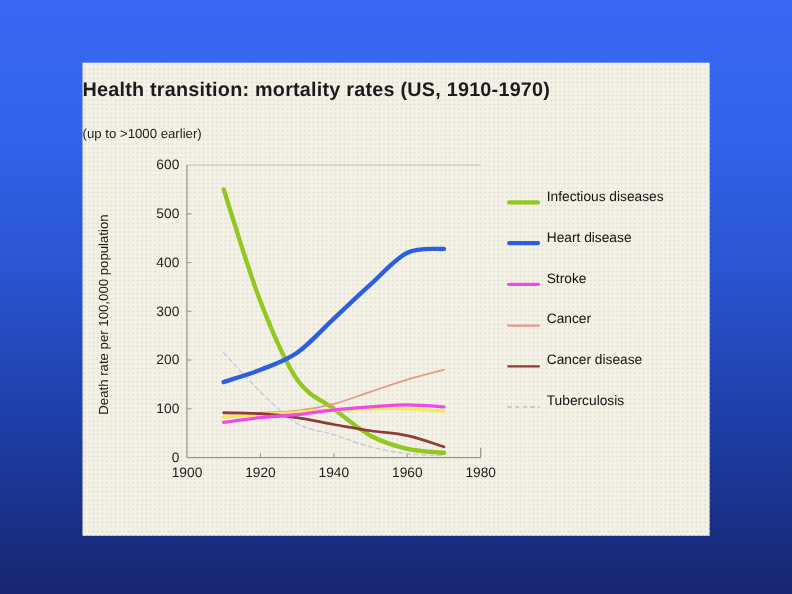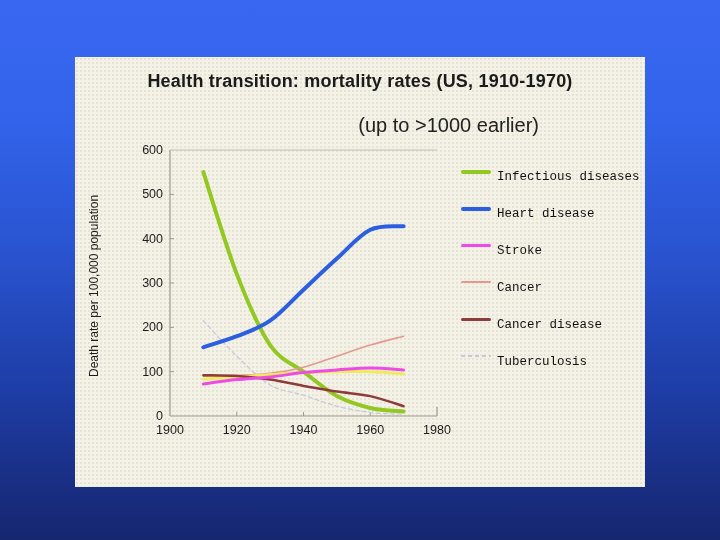--- a/index.html
+++ b/index.html
@@ -12,41 +12,41 @@
     background:linear-gradient(180deg,#3a67f2 0%,#3263ea 22%,#2a55d2 45%,#1e3da6 72%,#16266f 100%);
   }
   .panel{
     position:absolute;left:75px;top:57px;width:570px;height:430px;
     background-color:#f4f2e7;
     background-image:radial-gradient(#e5e3d4 0.8px, rgba(0,0,0,0) 0.9px);
     background-size:4px 4px;
   }
   .chart-title{
     position:absolute;left:0;top:14px;width:570px;
-    text-align:center;font-size:18px;font-weight:bold;color:#1b1b1b;
+    font-size:18px;font-weight:bold;color:#1b1b1b;
     letter-spacing:0.2px;
   }
   .chart-subtitle{
     position:absolute;left:0;top:57px;width:440px;
-    text-align:right;font-size:20px;color:#222;padding-left:24px;
+    text-align:left;font-size:12px;color:#222;
   }
   .y-axis-label{
     position:absolute;left:10px;top:93px;height:272px;width:18px;
     writing-mode:vertical-rl;transform:rotate(180deg);
     font-size:12px;color:#1b1b1b;text-align:center;line-height:18px;
   }
   .plot-svg{
     position:absolute;left:95px;top:93px;width:290px;height:300px;
     overflow:visible;
   }
   .legend{
     position:absolute;left:386px;top:113px;
     display:flex;flex-direction:column;gap:21px;
   }
-  .legend-item{display:flex;align-items:flex-start;height:16px;font-family:Liberation Mono, monospace;}
+  .legend-item{display:flex;align-items:flex-end;height:16px;}
   .legend-swatch{display:inline-block;width:30px;margin-right:6px;flex:0 0 30px;border-radius:2px;}
   .legend-label{font-size:12.5px;color:#111;white-space:nowrap;}
   text.tick{font-family:"Liberation Sans",sans-serif;font-size:12.5px;fill:#1b1b1b;}
 </style>
 </head>
 <body>
 
 <div class="slide">
   <div class="panel">
     <div class="chart-title">Health transition: mortality rates (US, 1910-1970)</div>

